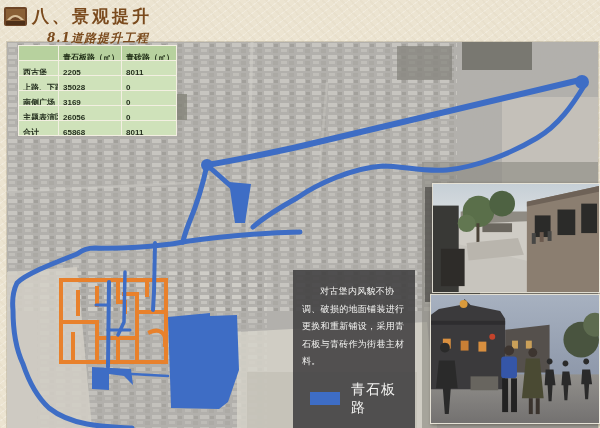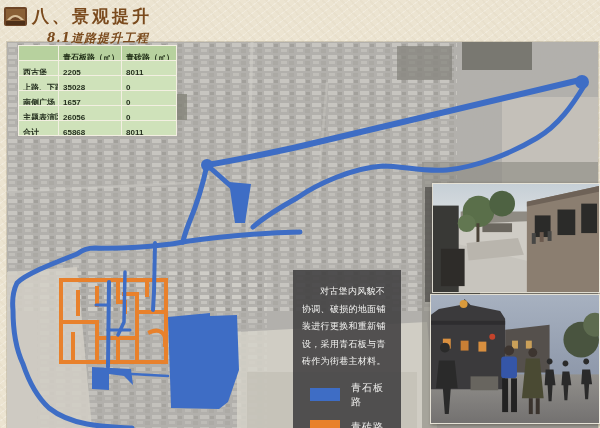--- a/index.html
+++ b/index.html
@@ -39,28 +39,28 @@
   .area-table{
     position:absolute;left:18px;top:45px;z-index:6;
     display:grid;grid-template-columns:39px 62px 54px;grid-auto-rows:14px;
     gap:1px;background:var(--tbl-border);border:1px solid var(--tbl-border);
     font-size:8px;font-weight:bold;color:#25301f;
   }
   .area-table .c{background:var(--tbl-row);display:flex;align-items:center;padding:9px 0 0 4px;overflow:hidden;white-space:nowrap;}
   .area-table .h{background:var(--tbl-head);color:#223018;}
   
   .infobox{
-    position:absolute;left:293px;top:270px;width:108px;height:158px;z-index:7;
+    position:absolute;left:293px;top:270px;width:122px;height:158px;z-index:7;
     background:rgba(64,63,64,0.88);color:#f3f3f1;padding:13px 9px 0 9px;
   }
   .infobox p{font-size:9px;line-height:1.95;text-indent:2em;letter-spacing:.3px;}
   .legend{margin-top:10px;}
   .legend-item{display:flex;align-items:center;margin-bottom:11px;}
   .swatch{width:30px;height:13px;margin-left:8px;margin-right:11px;flex:none;}
-  .legend-label{font-size:10px;letter-spacing:1px;}
+  .legend-label{font-size:14px;letter-spacing:1px;}
   
   .photo{position:absolute;z-index:4;border:1px solid rgba(242,238,226,.85);
          box-shadow:1px 1px 3px rgba(40,35,25,.45);}
   .photo-day{left:432px;top:183px;width:168px;height:110px;}
   .photo-dusk{left:430px;top:294px;width:170px;height:130px;}
   .photo svg{display:block;width:100%;height:100%;}
 </style>
 </head>
 <body>
 
@@ -163,21 +163,21 @@
 
     <div class="c">西古堡</div>
     <div class="c">2205</div>
     <div class="c">8011</div>
 
     <div class="c">上路、下路</div>
     <div class="c">35028</div>
     <div class="c">0</div>
 
     <div class="c">南侧广场</div>
-    <div class="c">1657</div>
+    <div class="c">3169</div>
     <div class="c">0</div>
 
     <div class="c">主题表演区</div>
     <div class="c">26056</div>
     <div class="c">0</div>
 
     <div class="c">合计</div>
     <div class="c">65868</div>
     <div class="c">8011</div>
   </div>

